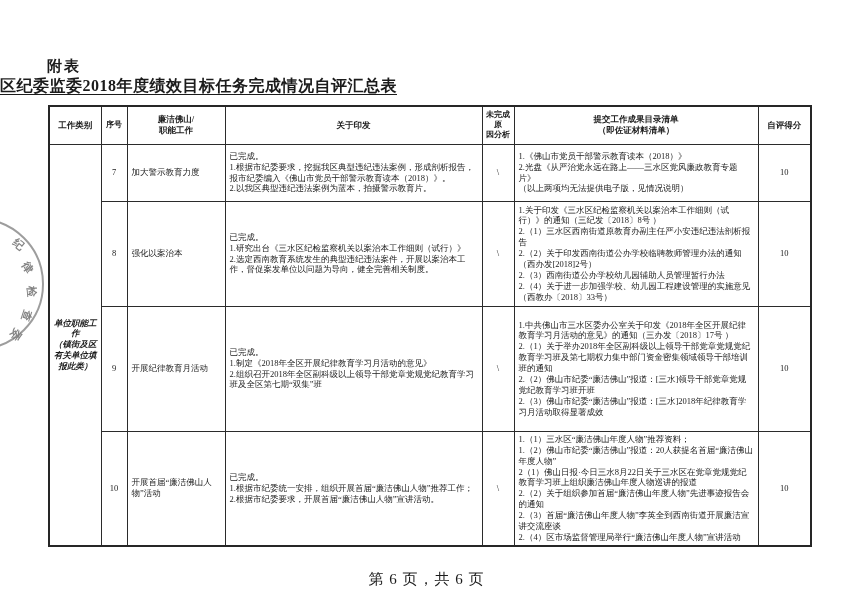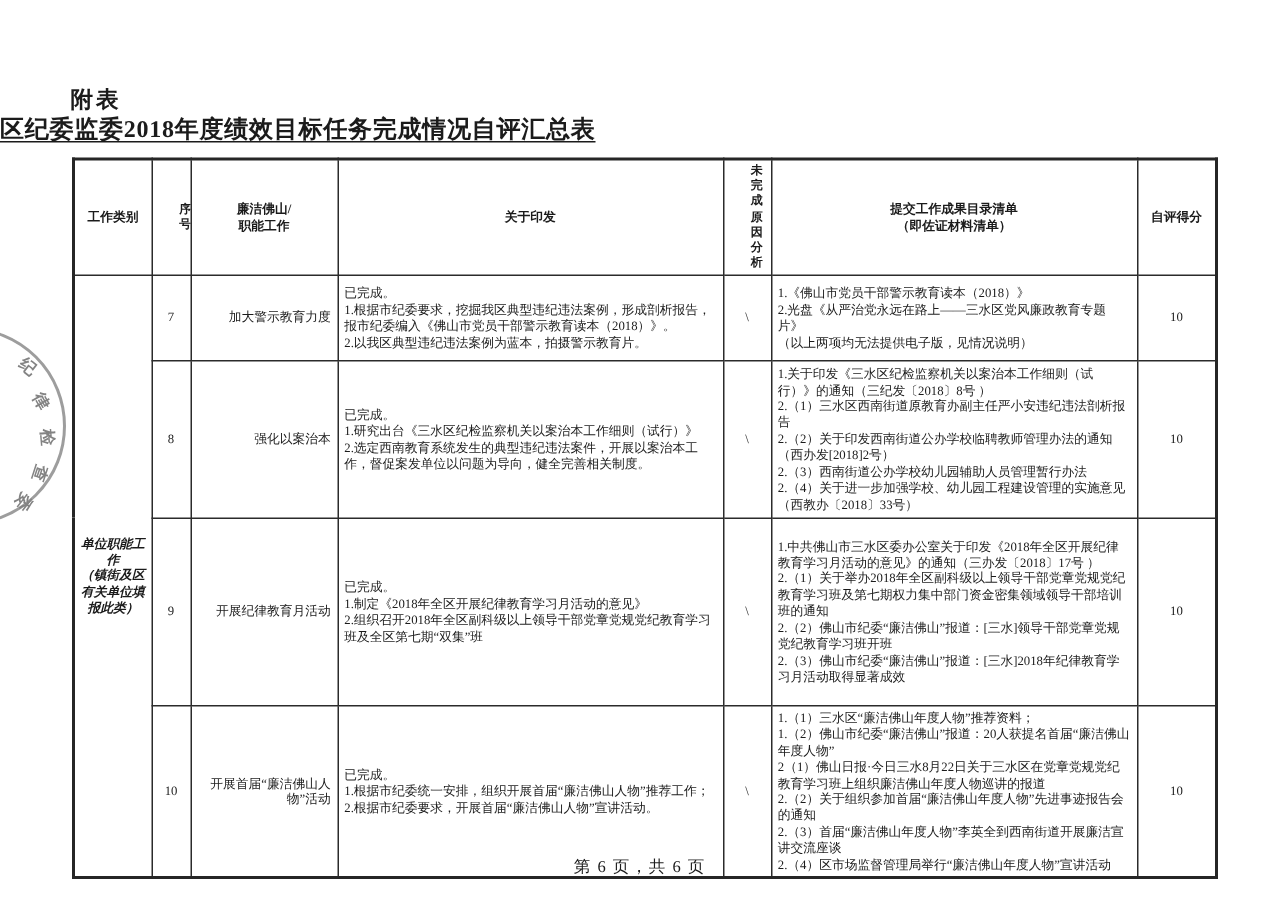--- a/index.html
+++ b/index.html
@@ -20,28 +20,28 @@
     position:absolute; left:48px; top:105px; width:762px;
     border-collapse:collapse; table-layout:fixed;
     border:2px solid #262626;
   }
   table.report td {
     border:1px solid #2b2b2b; padding:2px 4px;
     font-size:8.5px; line-height:1.28; vertical-align:middle;
     white-space:pre-wrap; word-break:break-all; overflow:hidden;
   }
   td.hd { font-weight:bold; text-align:center; font-size:9px; }
-  td.hd.small { font-size:8px; padding:2px 18px; }
+  td.hd.small { font-size:8px; padding:2px 3px; }
   td.cat { font-weight:bold; text-align:center; font-size:9px; padding:2px 3px;font-style:italic; }
   td.num, td.score { text-align:center; font-size:9px; }
   td.slash { text-align:center; font-size:10px; }
-  td.task { text-align:right; }
+  td.task { text-align:left; }
   .footer {
     position:absolute; left:0; right:0; top:570px; text-align:center;
-    font-size:11px; letter-spacing:1px;
+    font-size:15px; letter-spacing:1px;
   }
   .seal {
     position:absolute; left:-88px; top:218px; width:128px; height:128px;
     border:2.5px solid #8d8d8d; border-radius:50%; opacity:0.85;
   }
   .seal span {
     position:absolute; font-size:11px; font-weight:bold; color:#6e6e6e;
     font-family:"Liberation Serif", serif;
   }
   .seal .c0 { left:99px; top:17px;  transform:rotate(38deg); }

